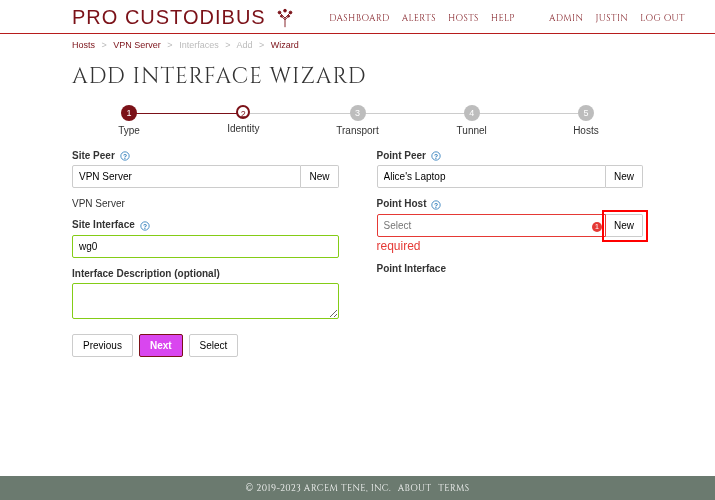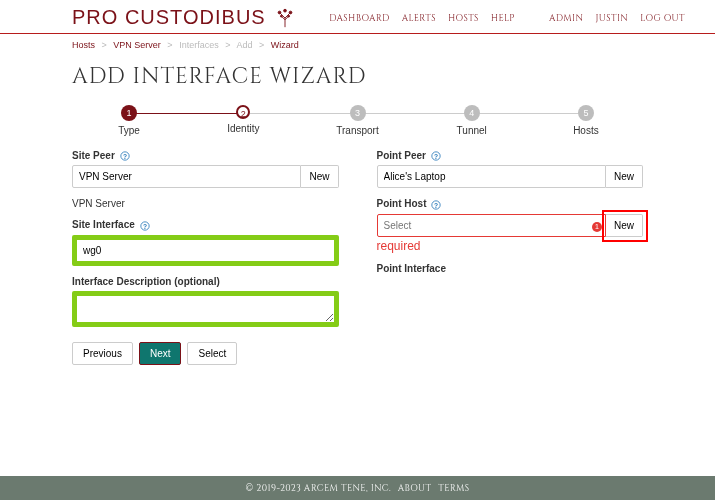--- a/index.html
+++ b/index.html
@@ -30,27 +30,27 @@
 .step.active .step-line { background: #7b1118; }
 .columns { display: flex; gap: 38px; }
 .col { flex: 1; }
 .field { margin-bottom: 10px; }
 .field-label { font-size: 10px; font-weight: bold; color: #333; margin-bottom: 4px; display: block; }
 .help-icon { display: inline-block; width: 10px; height: 10px; vertical-align: middle; margin-left: 2px; }
 .input-row { display: flex; }
 .input-row input { flex: 1; border: 1px solid #ccc; border-radius: 2px 0 0 2px; padding: 5px 6px; font-size: 10px; }
 .input-row input.error { border: 1px solid #e53935; color: #e53935; }
 .input-row button { border: 1px solid #ccc; border-left: none; background: #fff; padding: 5px 8px; font-size: 10px; border-radius: 0 2px 2px 0; cursor: pointer; }
-.plain-input { width: 100%; border: 5px solid #84cc16; border-radius: 2px; padding: 5px 6px; font-size: 10px; }
+.plain-input { width: 100%; border: 1px solid #84cc16; border-radius: 2px; padding: 5px 6px; font-size: 10px; }
 .static-val { font-size: 10px; color: #333; }
 .error-msg { font-size: 12px; color: #e53935; margin-top: 2px; }
 textarea.plain-input { height: 36px; resize: both; }
 .btn-row { display: flex; gap: 6px; margin-top: 12px; }
 .btn { border: 1px solid #ccc; background: #fff; padding: 5px 10px; font-size: 10px; border-radius: 2px; cursor: pointer; }
-.btn.primary { background: #0f766e; color: #fff; border-color: #7b1118; }
+.btn.primary { background: #d946ef; color: #fff; border-color: #7b1118; font-weight: bold; }
 .footer { position: absolute; bottom: 0; left: 0; right: 0; background: #6b7a6f; color: #fff; text-align: center; padding: 6px 0; font-size: 9px; font-family: 'Cinzel', Georgia, serif; letter-spacing: 0.4px; }
 .footer a { color: #fff; text-decoration: none; margin-left: 4px; }
 .red-highlight { position: absolute; border: 2px solid #ff0000; pointer-events: none; }
 .red-marker { position: absolute; width: 10px; height: 10px; border-radius: 50%; background: #e53935; color: #fff; font-size: 7px; line-height: 10px; text-align: center; pointer-events: none; }
 </style>
 </head>
 <body>
 <div class="page">
 
 <div class="header">

